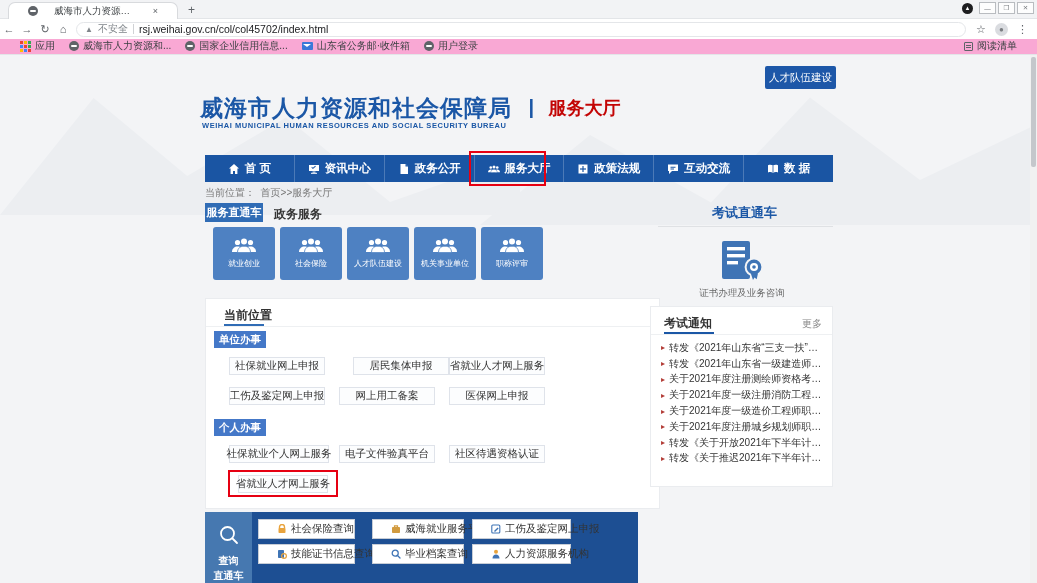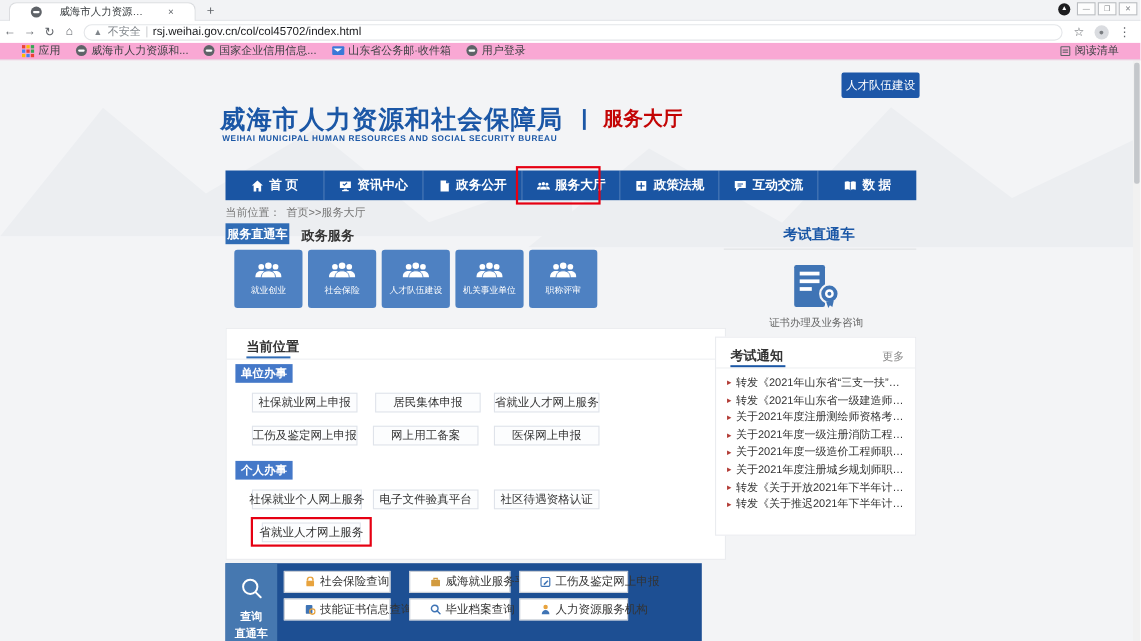--- a/index.html
+++ b/index.html
@@ -340,21 +340,21 @@
     </div>
     <div class="cert-caption">证书办理及业务咨询</div>
 
     <div class="card online-card">
       <div class="card-title">当前位置</div>
       <div class="title-underline"></div>
       <div class="card-headline-line"></div>
 
       <div class="tag-btn" style="top:32px">单位办事</div>
       <div class="svc-btn" style="left:23px; top:58px">社保就业网上申报</div>
-      <div class="svc-btn" style="left:135px; top:58px">居民集体申报</div>
+      <div class="svc-btn" style="left:147px; top:58px">居民集体申报</div>
       <div class="svc-btn" style="left:243px; top:58px">省就业人才网上服务</div>
       <div class="svc-btn" style="left:23px; top:88px">工伤及鉴定网上申报</div>
       <div class="svc-btn" style="left:133px; top:88px">网上用工备案</div>
       <div class="svc-btn" style="left:243px; top:88px">医保网上申报</div>
 
       <div class="tag-btn" style="top:120px">个人办事</div>
       <div class="svc-btn" style="left:23px; top:146px; width:100px">社保就业个人网上服务</div>
       <div class="svc-btn" style="left:133px; top:146px">电子文件验真平台</div>
       <div class="svc-btn" style="left:243px; top:146px">社区待遇资格认证</div>
       <div class="svc-btn" style="left:32px; top:176px; width:90px">省就业人才网上服务</div>

